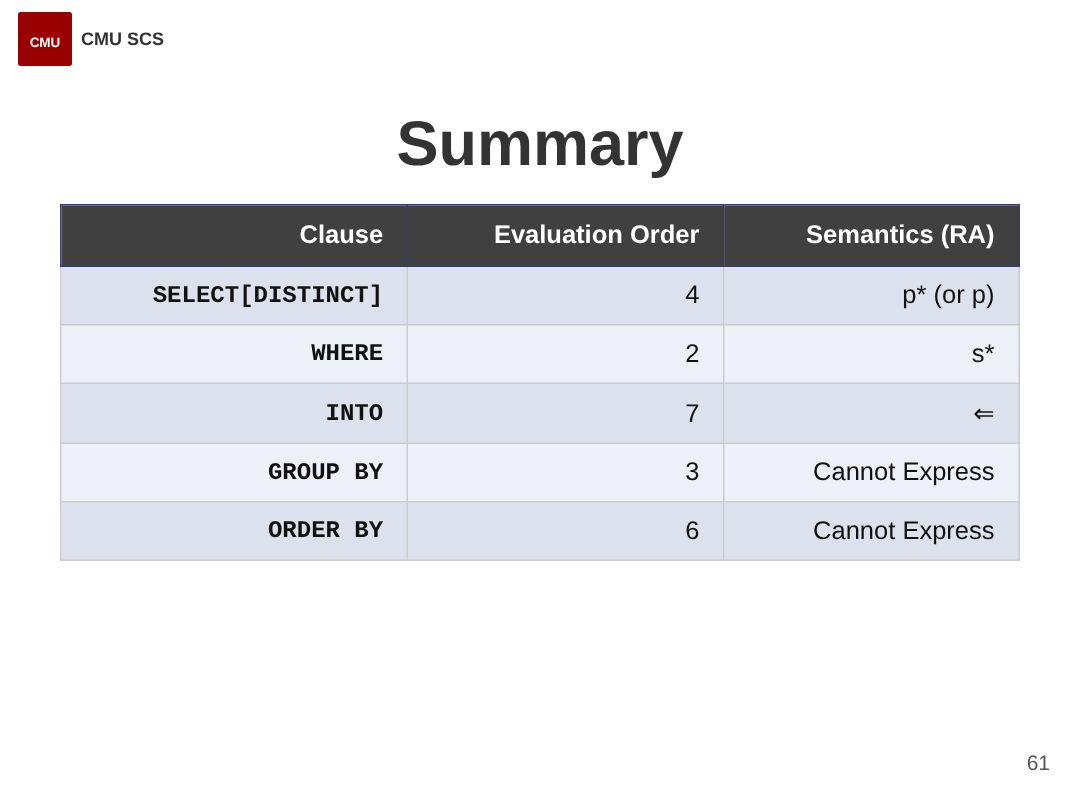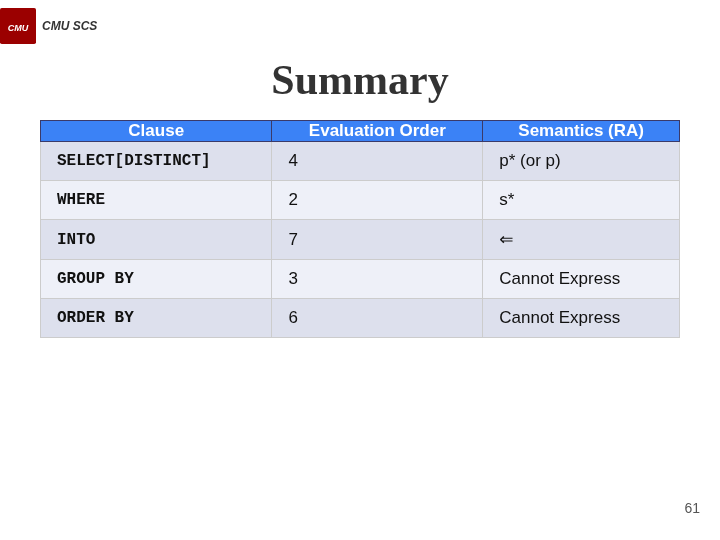--- a/index.html
+++ b/index.html
@@ -9,69 +9,67 @@
       height: 540px;
       background: #ffffff;
       font-family: Arial, sans-serif;
       position: relative;
       overflow: hidden;
     }
 
     .header {
       display: flex;
       align-items: flex-start;
-      padding: 8px 0;
-      font-style: italic;
+      padding: 8px 12px;
     }
 
     .logo-area {
       display: flex;
       align-items: center;
       gap: 6px;
     }
 
     .logo-text {
       font-size: 12px;
       font-weight: bold;
       color: #333;
       line-height: 1.2;
     }
 
     .page-title {
       text-align: center;
       font-size: 42px;
       font-weight: bold;
       color: #333;
-      margin-top: 4px;
+      margin-top: 20px;
       margin-bottom: 16px;
-      font-family: Liberation Serif, serif;
     }
 
     .content {
       padding: 0 40px;
     }
 
     table {
       width: 100%;
       border-collapse: collapse;
       font-size: 17px;
     }
 
     thead tr th {
-      background: #3b82f6;
+      background: #404040;
       color: #ffffff;
-      padding: 0 16px;
+      padding: 10px 16px;
       font-weight: bold;
-      text-align: center;
+      text-align: right;
       border: 1px solid #3a3a6a;
     }
 
     tbody tr td {
       padding: 9px 16px;
-      text-align: left;
+      text-align: right;
       border: 1px solid #ccc;
       color: #111;
     }
 
     tbody tr:nth-child(odd) td {
       background: #dde0ed;
     }
 
     tbody tr:nth-child(even) td {
       background: #eef0f8;

